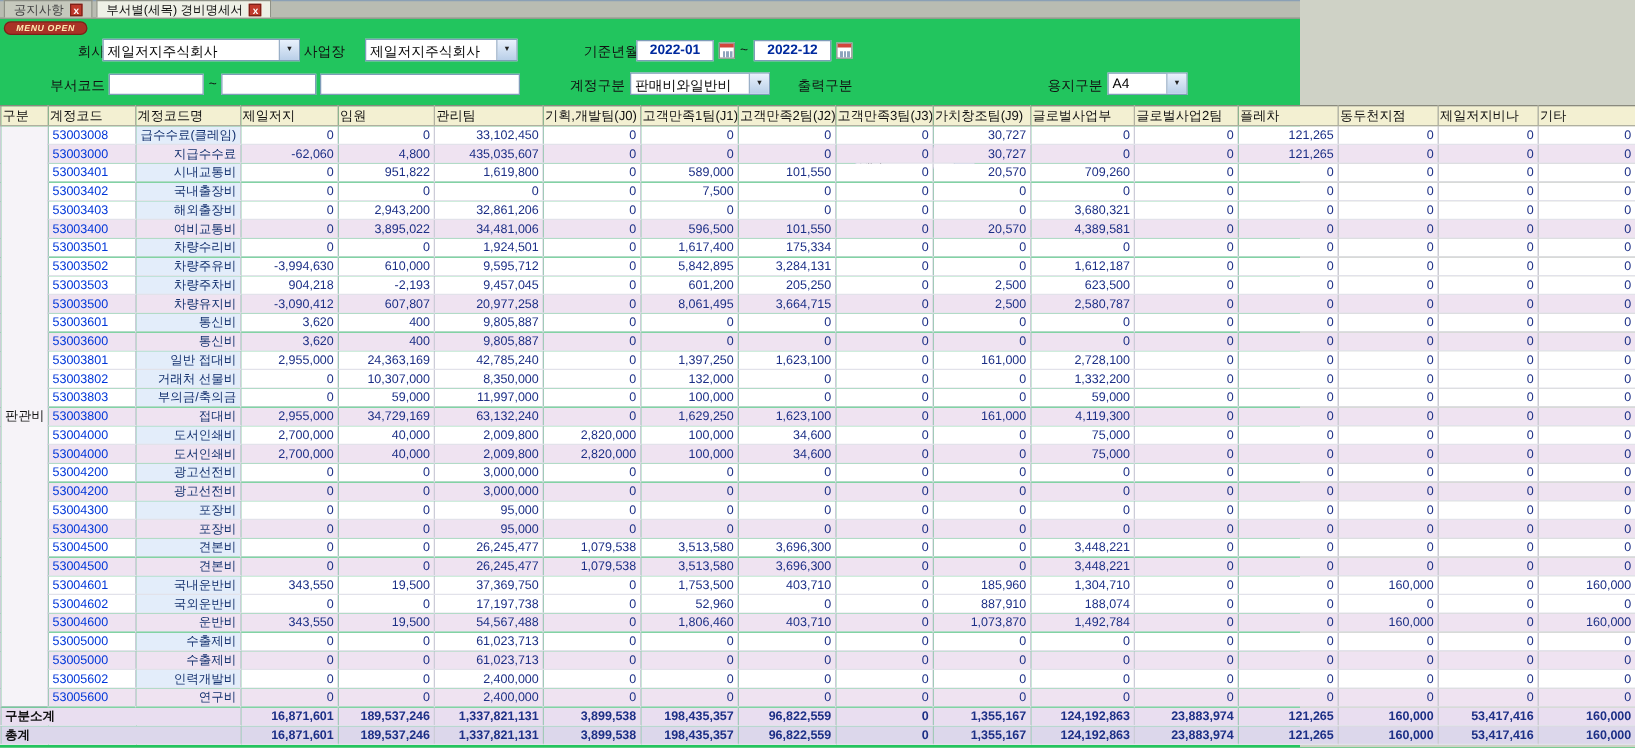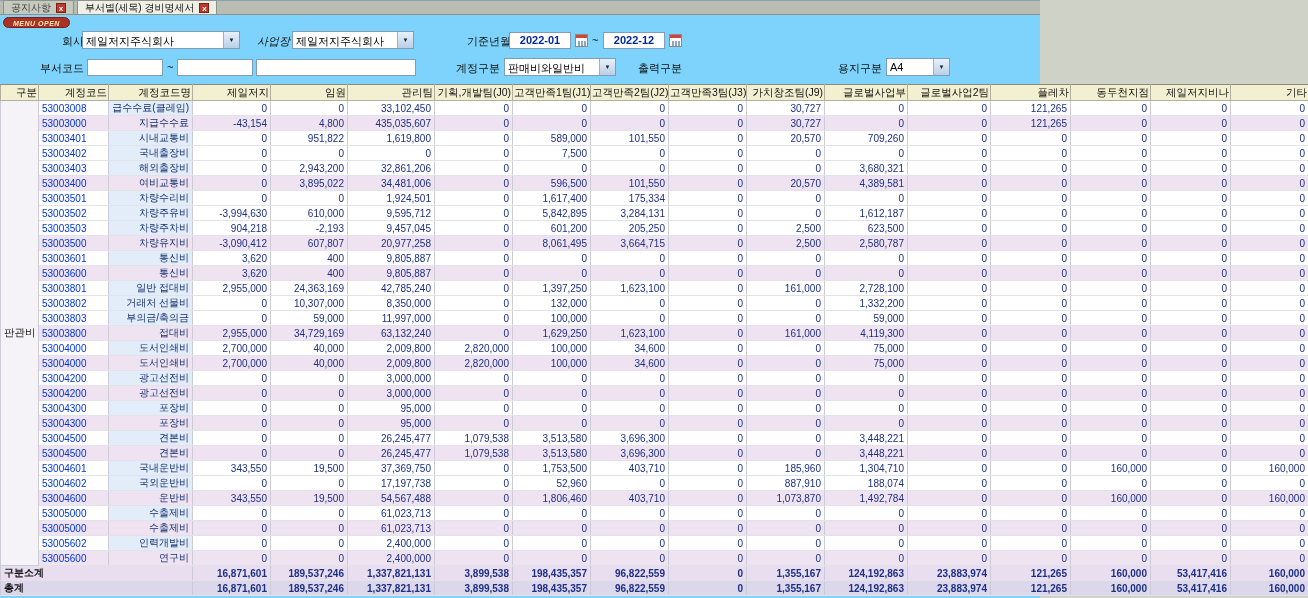--- a/index.html
+++ b/index.html
@@ -1,18 +1,18 @@
 <!DOCTYPE html>
 <html><head>
 <meta charset="utf-8">
 <style>
   *{box-sizing:border-box;margin:0;padding:0;}
   html,body{width:1308px;height:598px;overflow:hidden;}
   body{font-family:"Liberation Sans","DejaVu Sans",sans-serif;background:#cfd2c6;}
-  .app{position:relative;width:1040px;height:598px;background:#7dd3fc;}
+  .app{position:relative;width:1040px;height:598px;background:#22c55e;}
 
   
   .tabstrip{position:absolute;top:0;left:0;right:0;height:15px;background:#b9bcb2;border-top:1px solid #8ba0b5;border-bottom:1px solid #8f9288;display:flex;align-items:flex-end;padding-left:3px;gap:3px;}
   .tab{display:flex;align-items:center;gap:5px;height:14px;padding:0 7px;font-size:10px;background:#c6c9bd;border:1px solid #8f9288;border-bottom:none;color:#444;cursor:pointer;}
   .tab.active{background:#eef0e6;color:#111;}
   .tab-close{width:10px;height:10px;background:#c0392b;color:#fff;font-size:8px;line-height:9px;text-align:center;border:1px solid #7e2018;font-weight:bold;}
 
   
   .menubar{position:absolute;top:16px;left:0;right:0;height:13px;}
   .menu-open{position:absolute;left:3px;top:1px;height:11px;padding:0 9px;background:#a93226;border-radius:6px;color:#ffe9b0;font-size:7px;font-style:italic;font-weight:bold;line-height:11px;letter-spacing:.5px;cursor:pointer;border:1px solid #7e2018;}
@@ -27,21 +27,21 @@
   .dateinp{font-weight:bold;color:#002a9e;text-align:center;line-height:15px;}
   .widefield{background:#fff;}
   .tilde{position:absolute;font-size:11px;color:#111;}
   .cal{position:absolute;width:13px;height:13px;border:1px solid #8a8a8a;background:#fff;cursor:pointer;}
   .cal::before{content:"";position:absolute;top:0;left:0;right:0;height:3px;background:#d2453a;}
   .cal::after{content:"";position:absolute;left:2px;top:6px;width:8px;height:5px;background:repeating-linear-gradient(to right,#8fa5bd 0 2px,transparent 2px 3px);}
 
   
   .grid{position:absolute;top:84px;left:0;}
   table{border-collapse:collapse;table-layout:fixed;width:1308px;}
-  th{height:16px;background:#f3f0d2;border:1px solid #b0b0a0;border-top:1px solid #8a8a7e;font-weight:normal;color:#101010;font-size:10.5px;padding:0 1px;overflow:hidden;white-space:nowrap;text-align:right;}
+  th{height:16px;background:#f3f0d2;border:1px solid #b0b0a0;border-top:1px solid #8a8a7e;font-weight:normal;color:#101010;font-size:10.5px;padding:0 1px;overflow:hidden;white-space:nowrap;text-align:left;}
   td{height:15px;border-left:1px solid #ccccd8;border-right:1px solid #ccccd8;border-bottom:1px solid #e2e2ea;padding:0 3px;overflow:hidden;white-space:nowrap;font-size:10px;background:#fff;}
   td.num{text-align:right;color:#1c2f86;}
   td.code{color:#0036d9;text-align:left;}
   td.name{text-align:right;color:#13306e;background:#e3edfa;}
   tr.subtotal td{background:#efe3f1;}
   td.groupcell{background:#f6f3f8;text-align:center;vertical-align:middle;font-size:10.5px;color:#111;border-bottom:1px solid #ccccd8;}
   tr.foot1 td{background:#e9def0;font-weight:bold;border-top:1px solid #f97316;}
   tr.foot2 td{background:#dcd7eb;font-weight:bold;}
   td.footlabel{text-align:left;color:#111;}
 </style>
@@ -66,21 +66,21 @@
   </div>
 
   <div class="form">
 
     <span class="lbl" style="left:62px;top:5px;">회사</span>
     <div class="sel" style="left:82px;top:2px;width:158px;">
       <span class="txt">제일저지주식회사</span>
       <span class="arrow">▼</span>
     </div>
 
-    <span class="lbl" style="left:257px;top:5px;font-style:italic;">사업장</span>
+    <span class="lbl" style="left:243px;top:5px;">사업장</span>
     <div class="sel" style="left:292px;top:2px;width:122px;">
       <span class="txt">제일저지주식회사</span>
       <span class="arrow">▼</span>
     </div>
 
     <span class="lbl" style="left:467px;top:5px;">기준년월</span>
     <div class="inp dateinp" style="left:509px;top:3px;width:62px;">2022-01</div>
     <div class="cal" style="left:575px;top:5px;"></div>
     <span class="tilde" style="left:592px;top:5px;">~</span>
     <div class="inp dateinp" style="left:603px;top:3px;width:62px;">2022-12</div>
@@ -169,21 +169,21 @@
             <td class="num">0</td>
             <td class="num">0</td>
             <td class="num">121,265</td>
             <td class="num">0</td>
             <td class="num">0</td>
             <td class="num">0</td>
           </tr>
           <tr class="subtotal">
             <td class="code">53003000</td>
             <td class="name">지급수수료</td>
-            <td class="num">-43,154</td>
+            <td class="num">-62,060</td>
             <td class="num">4,800</td>
             <td class="num">435,035,607</td>
             <td class="num">0</td>
             <td class="num">0</td>
             <td class="num">0</td>
             <td class="num">0</td>
             <td class="num">30,727</td>
             <td class="num">0</td>
             <td class="num">0</td>
             <td class="num">121,265</td>

